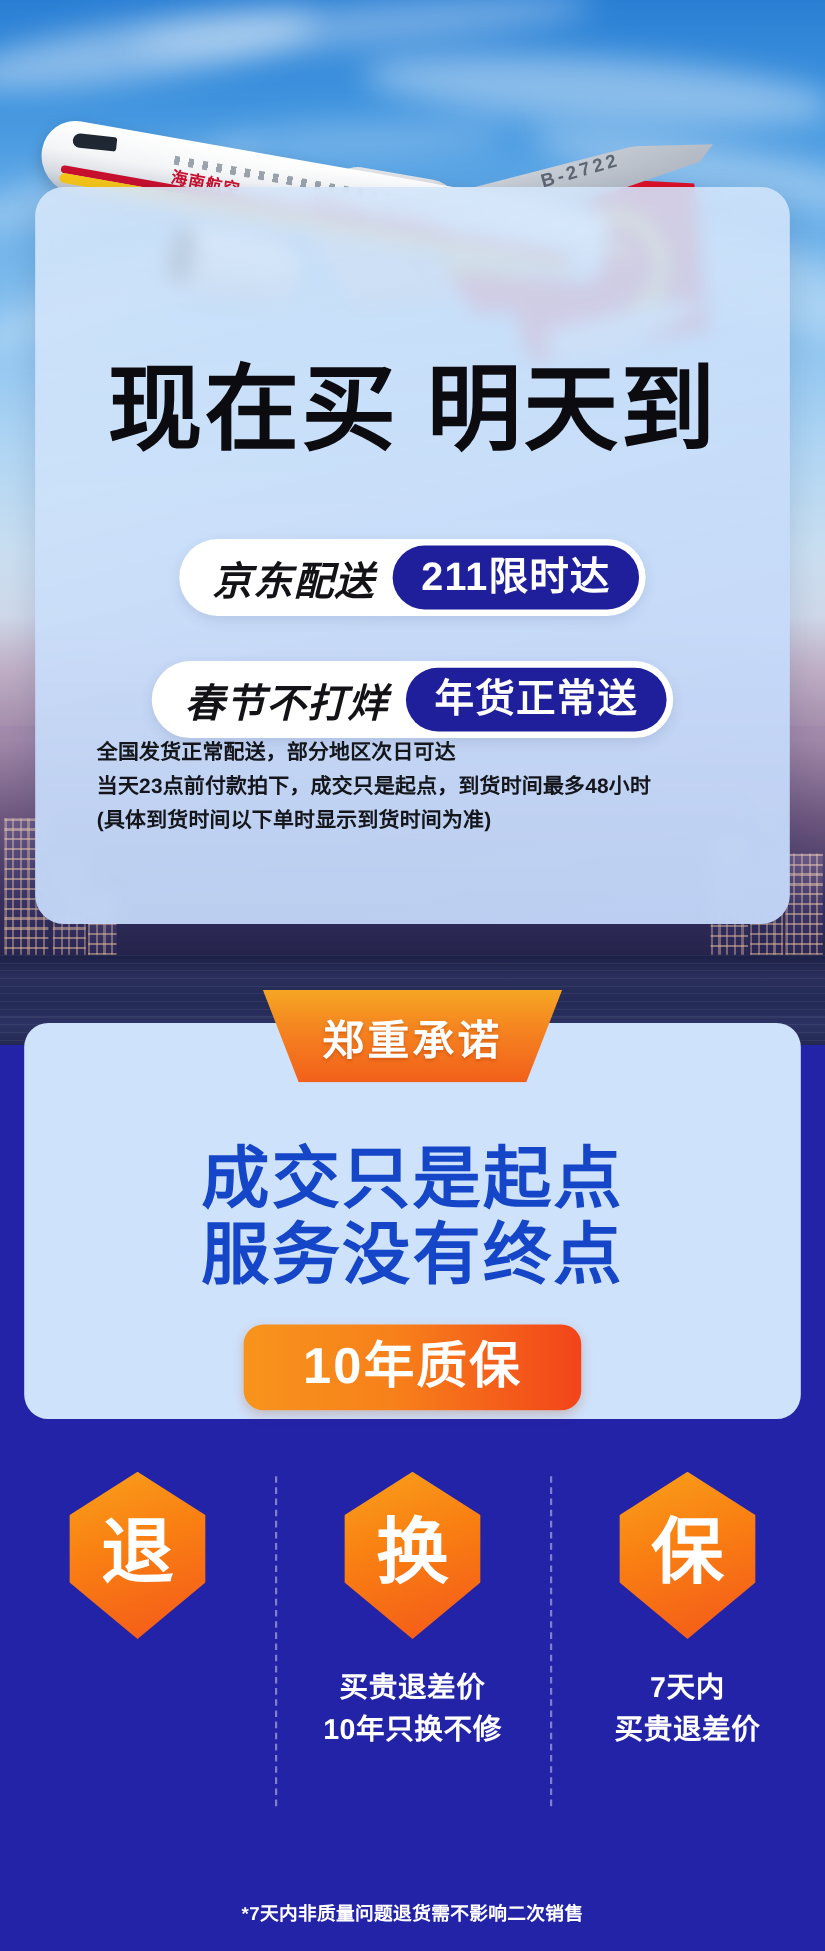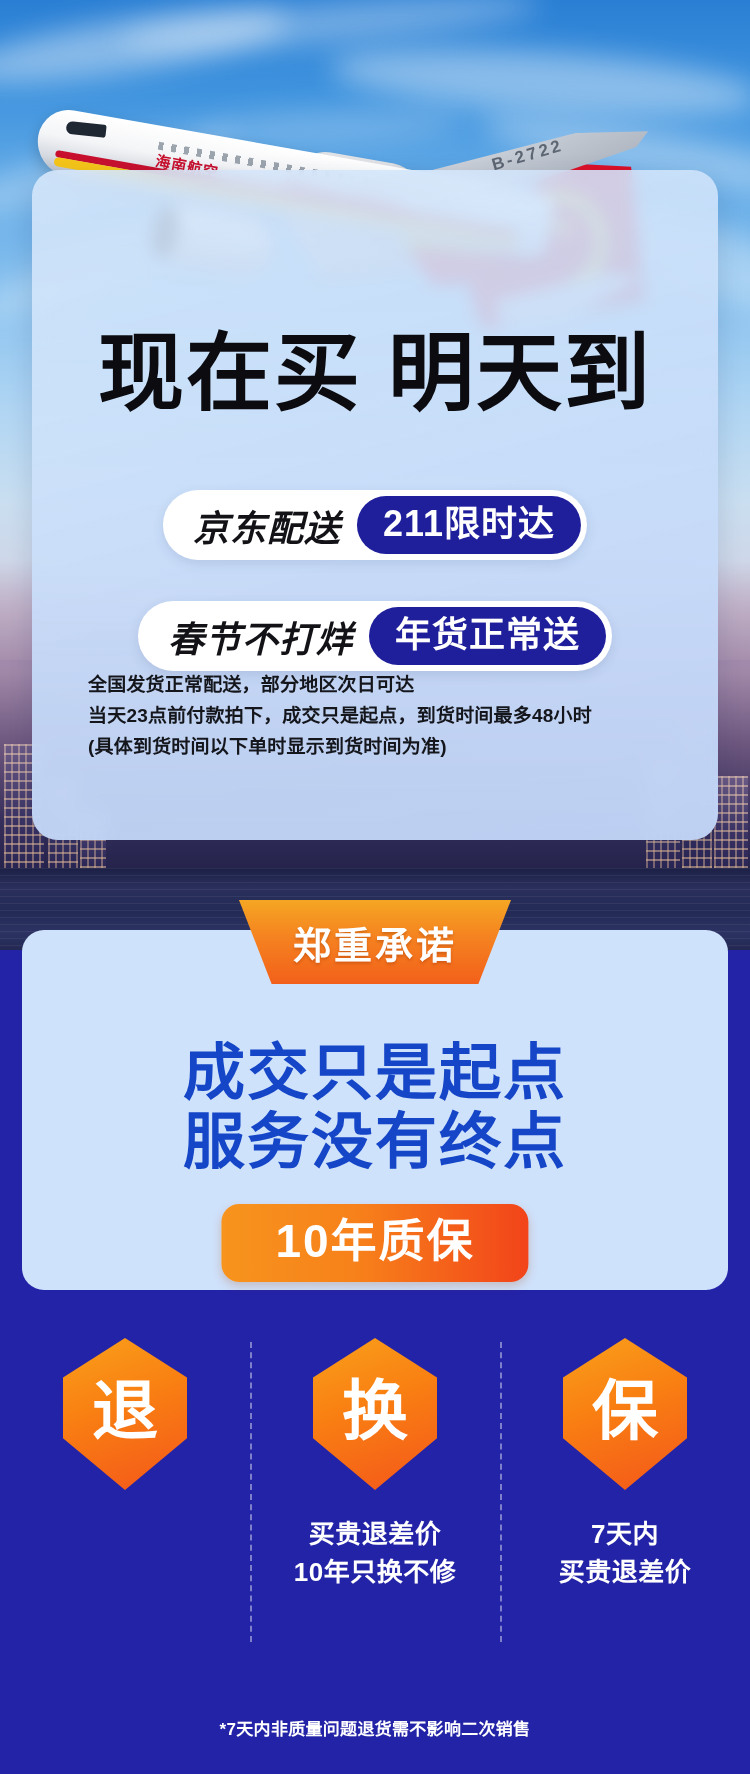--- a/index.html
+++ b/index.html
@@ -439,21 +439,21 @@
     margin-top: 26px;
     text-align: center;
     color: #ffffff;
     font-size: 26px;
     font-weight: 700;
     line-height: 1.45;
     letter-spacing: .5px;
   }
   .footnote {
     position: absolute;
-    left: 0; bottom: 34px;
+    left: 0; bottom: 24px;
     width: 100%;
     text-align: center;
     color: #ffffff;
     font-size: 17px;
     font-weight: 700;
     letter-spacing: .3px;
   }
 </style>
 </head>
 <body>

